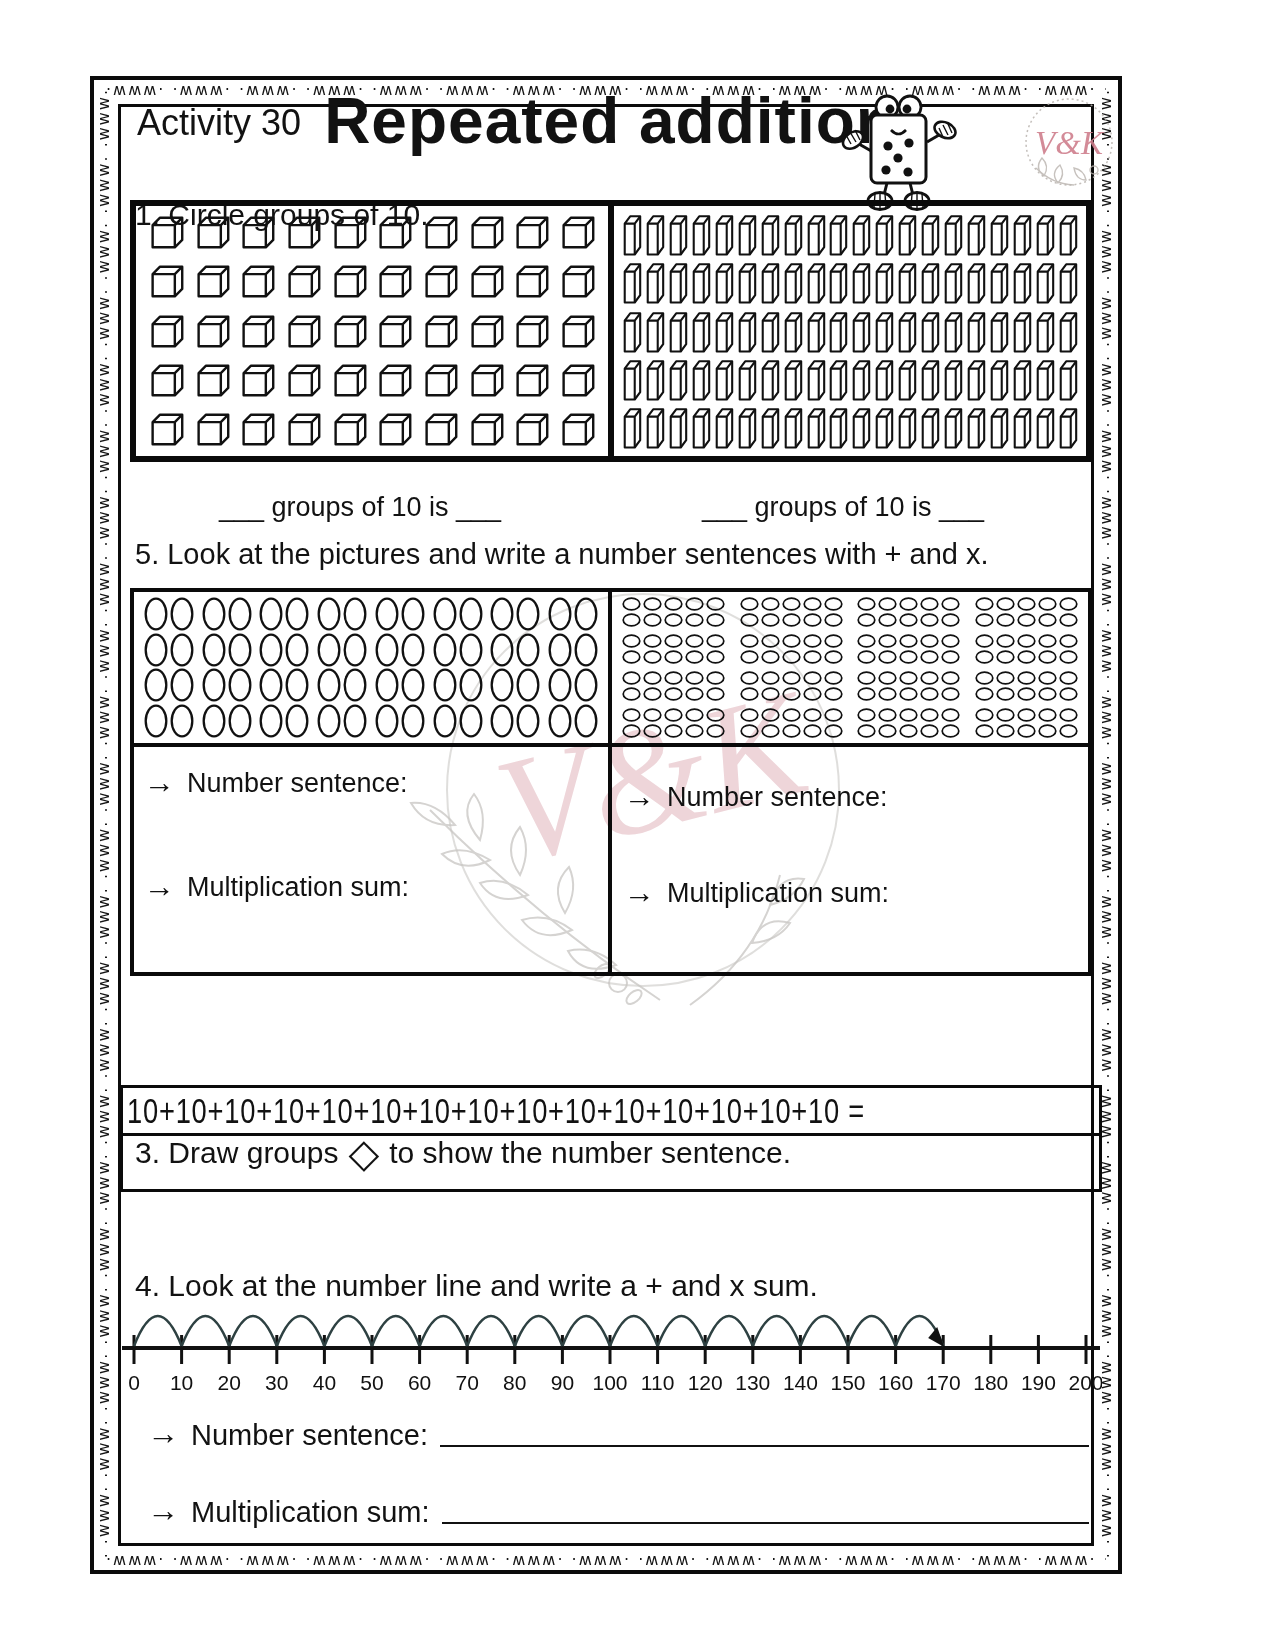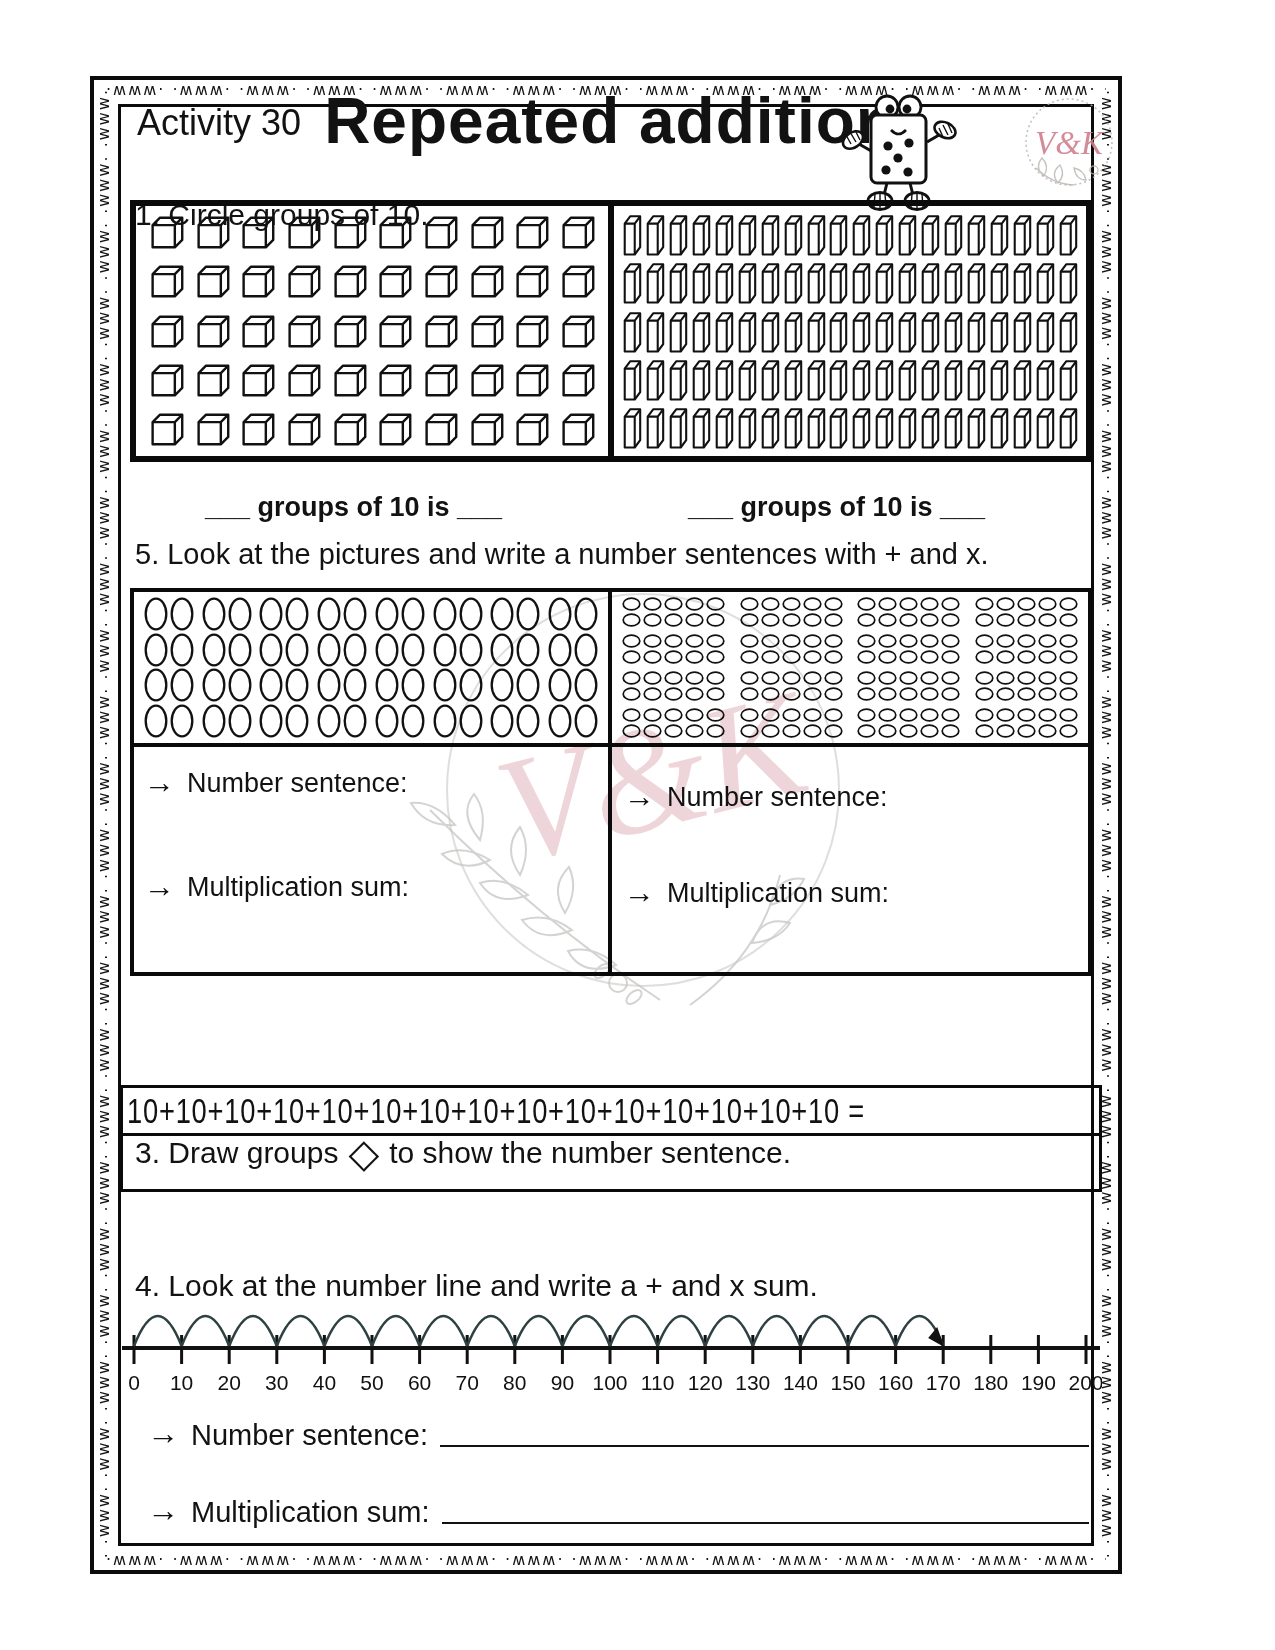--- a/index.html
+++ b/index.html
@@ -17,21 +17,21 @@
   .scrib.bottom{left:12px;right:12px;bottom:-2px;height:24px;}
   .scrib.left{top:10px;bottom:10px;left:-1px;width:24px;writing-mode:vertical-rl;}
   .scrib.right{top:10px;bottom:10px;right:-1px;width:24px;writing-mode:vertical-lr;}
 
   
   .h-activity{left:137px;top:102px;font-size:36px;}
   .h-title{left:300px;top:84px;width:620px;text-align:center;font-size:64px;
            font-weight:800;letter-spacing:1px;}
   .sec-title{font-size:30px;margin-top:48px;}
   .s1-title{left:135px;top:150px;}
-  .cap{top:492px;font-size:27px;font-weight:700;}
+  .cap{top:492px;font-size:27px;font-weight:400;text-align:center;}
   .cap.l{left:205px;width:310px;}
   .cap.r{left:688px;width:310px;}
   .s2-title{left:135px;top:538px;font-size:29px;}
   .s3-title{left:135px;top:1088px;display:flex;align-items:center;gap:10px;}
   .s3-title .diamond{font-size:40px;line-height:30px;font-weight:400;}
   .s4-title{left:135px;top:1221px;}
 
   
   .box1{left:130px;top:200px;width:962px;height:262px;border:6px solid #0a0a0a;
         box-sizing:border-box;display:flex;}

